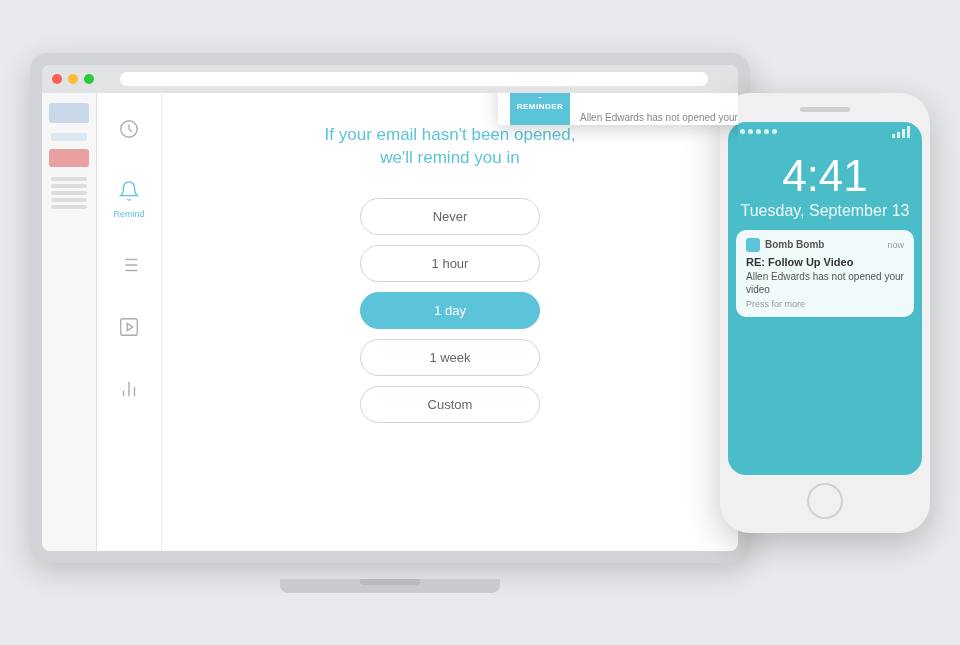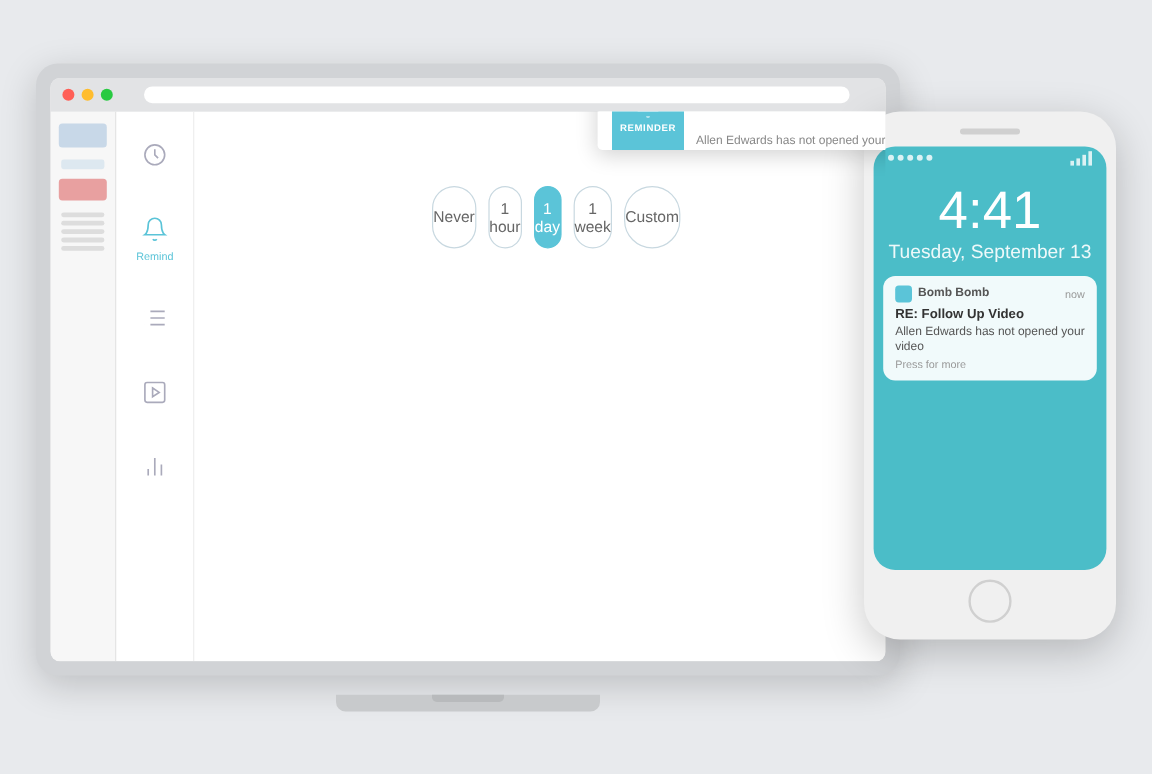--- a/index.html
+++ b/index.html
@@ -190,24 +190,23 @@
       text-align: center;
       color: #5bc4d8;
       font-size: 17px;
       font-weight: 400;
       line-height: 1.4;
       margin-bottom: 28px;
     }
 
     .options-list {
       display: flex;
-      flex-direction: row;
+      flex-direction: column;
       gap: 10px;
       width: 180px;
-      margin-top: 32px;
     }
 
     .option-btn {
       width: 100%;
       padding: 10px 0;
       border-radius: 25px;
       border: 1.5px solid #c8d8e0;
       background: #fff;
       text-align: center;
       font-size: 13px;
@@ -550,20 +549,24 @@
                   <path d="M13.73 21a2 2 0 0 1-3.46 0"></path>
                 </svg>
                 <div class="notif-label">REMINDER</div>
               </div>
               <div class="notif-text">
                 <div class="notif-title">RE: 7010 Switchback Trail Open House</div>
                 <div class="notif-body">Allen Edwards has not opened your message.</div>
               </div>
             </div>
 
+            <div class="main-heading">
+              <span>If your email hasn't been opened,</span><br>
+              <span>we'll remind you in</span>
+            </div>
 
             <div class="options-list">
 
               <button class="option-btn">
                 <span>Never</span>
               </button>
 
               <button class="option-btn">
                 <span>1 hour</span>
               </button>

